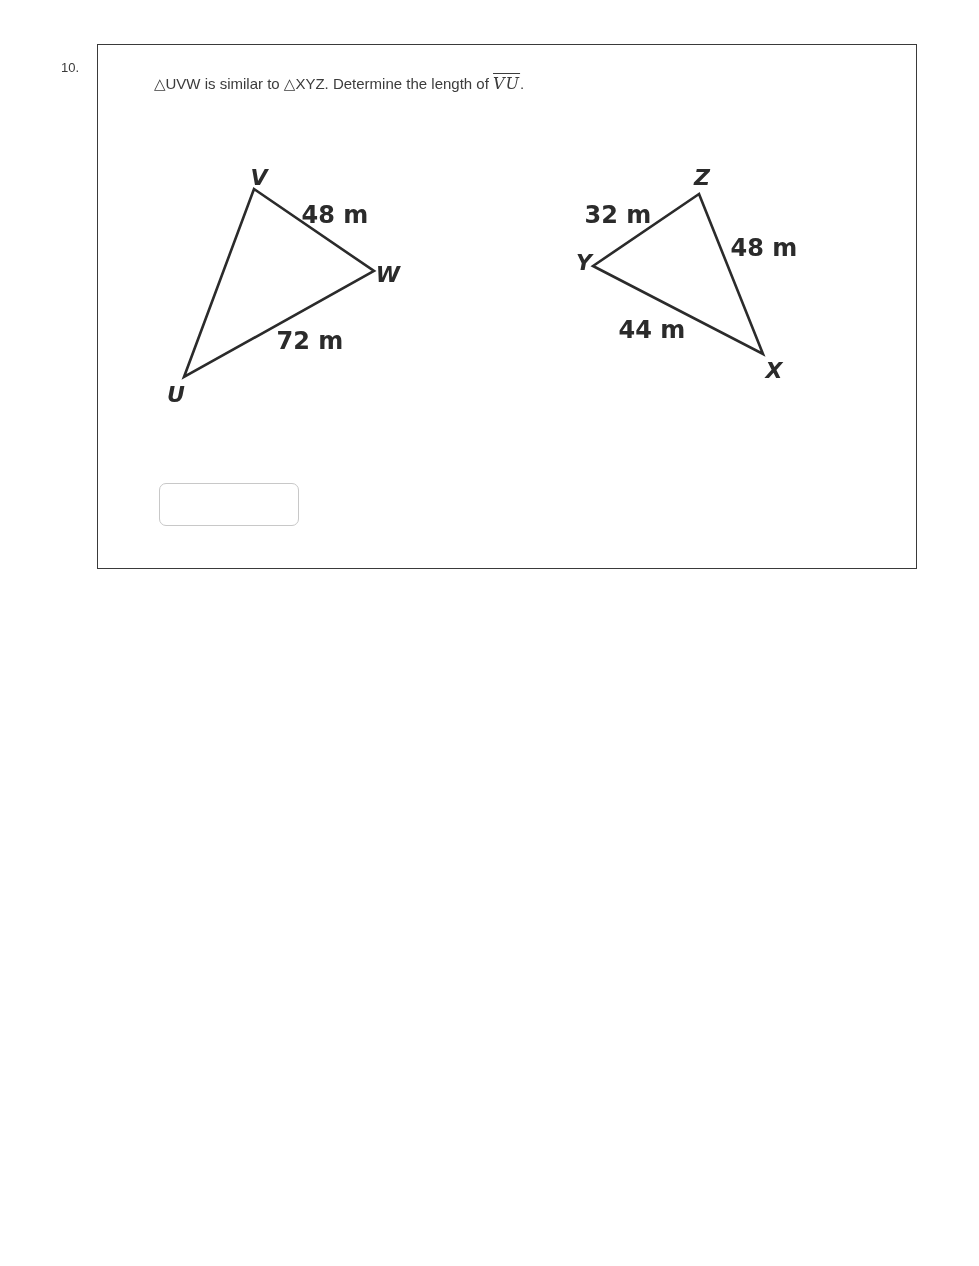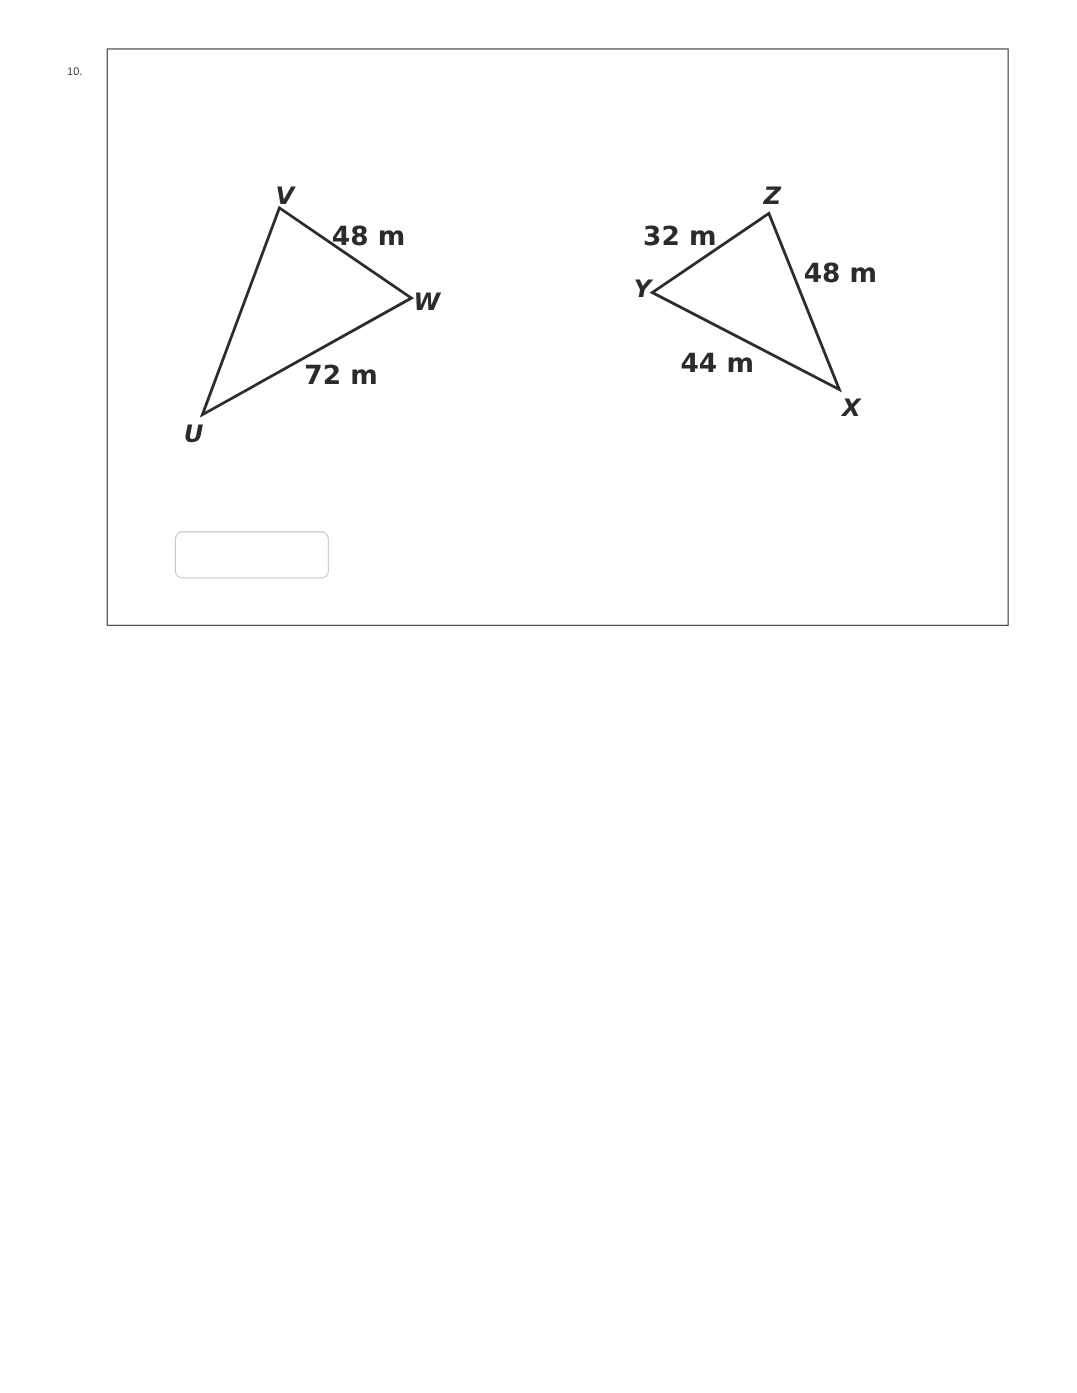--- a/index.html
+++ b/index.html
@@ -8,21 +8,21 @@
     height: 1266px;
     background: #ffffff;
     font-family: "Liberation Sans", sans-serif;
     position: relative;
     overflow: hidden;
   }
   .question-number {
     position: absolute;
     left: 61px;
     top: 60px;
-    font-size: 10px;
+    font-size: 13px;
     color: #3a3a3a;
   }
   .question-box {
     position: absolute;
     left: 97px;
     top: 44px;
     width: 820px;
     height: 525px;
     border: 1px solid #3a3a3a;
     background: #ffffff;
@@ -85,20 +85,23 @@
     outline: none;
   }
 </style>
 </head>
 <body>
 
 <div class="question-number">10.</div>
 
 <div class="question-box">
 
+  <div class="question-text">
+    <span>△UVW is similar to △XYZ. Determine the length of </span><span class="math-term">VU</span><span>.</span>
+  </div>
 
   <svg class="figure-svg" viewBox="0 0 818 523" xmlns="http://www.w3.org/2000/svg">
 
     <g>
       <path d="M 156 144 L 276 226 L 86 332 Z"></path>
       <text class="vertex-label" x="161" y="140">V</text>
       <text class="vertex-label" x="290" y="237">W</text>
       <text class="vertex-label" x="78" y="357">U</text>
       <text class="side-label" x="237" y="178">48 m</text>
       <text class="side-label" x="212" y="304">72 m</text>

